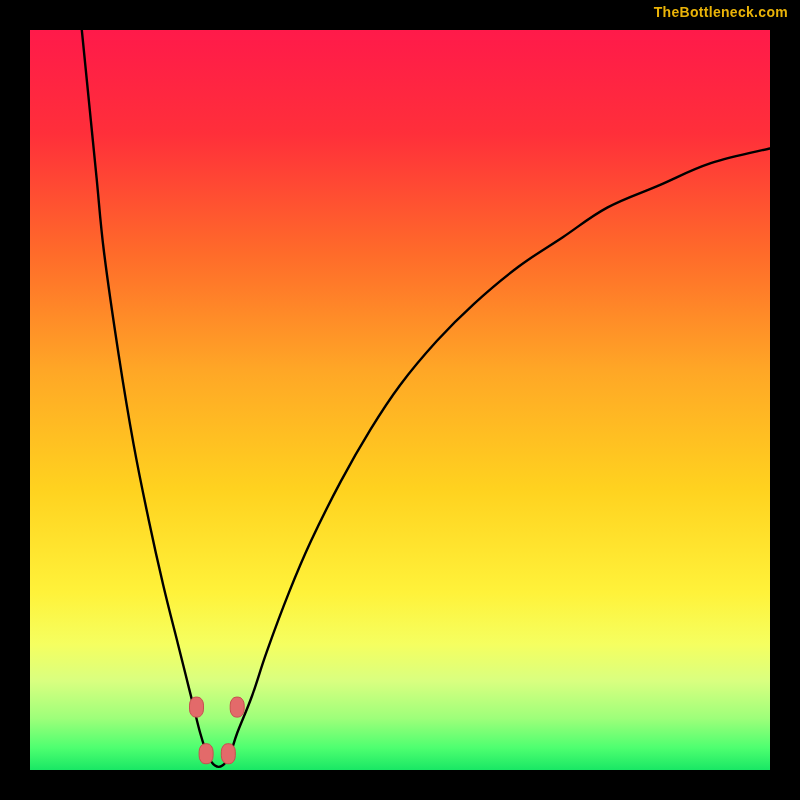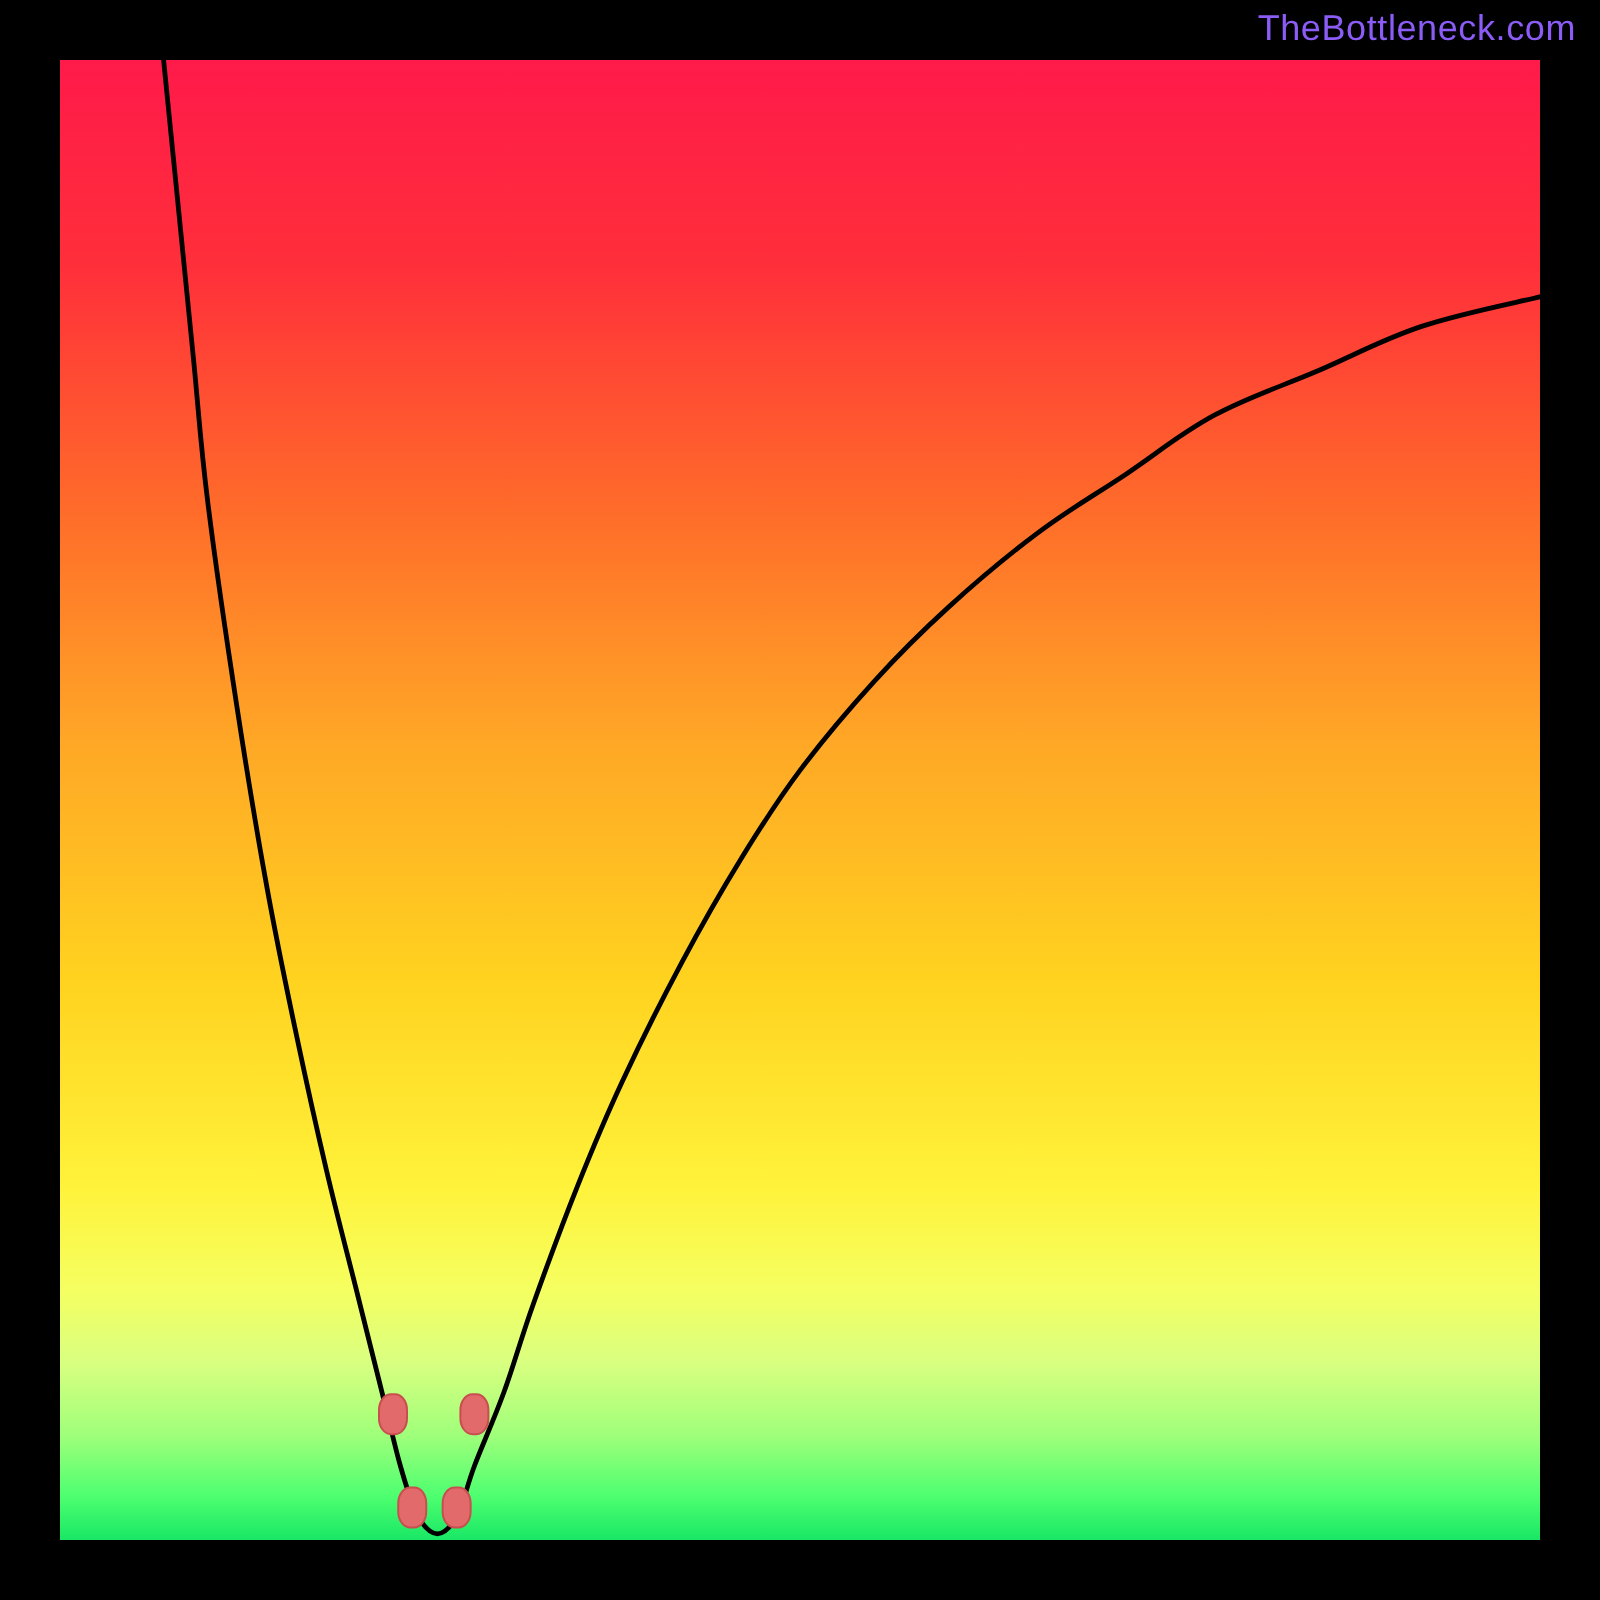--- a/index.html
+++ b/index.html
@@ -16,23 +16,23 @@
     top: 0;
     left: 0;
     width: 800px;
     height: 800px;
     background: #000;
   }
   .watermark {
     position: absolute;
     top: 4px;
     right: 12px;
-    color: #8b5cf6;
-    font-size: 18px;
-    font-weight: 400;
+    color: #eab308;
+    font-size: 14px;
+    font-weight: 700;
     letter-spacing: 0.3px;
     user-select: none;
   }
   .plot {
     position: absolute;
     left: 30px;
     top: 30px;
     width: 740px;
     height: 740px;
   }

